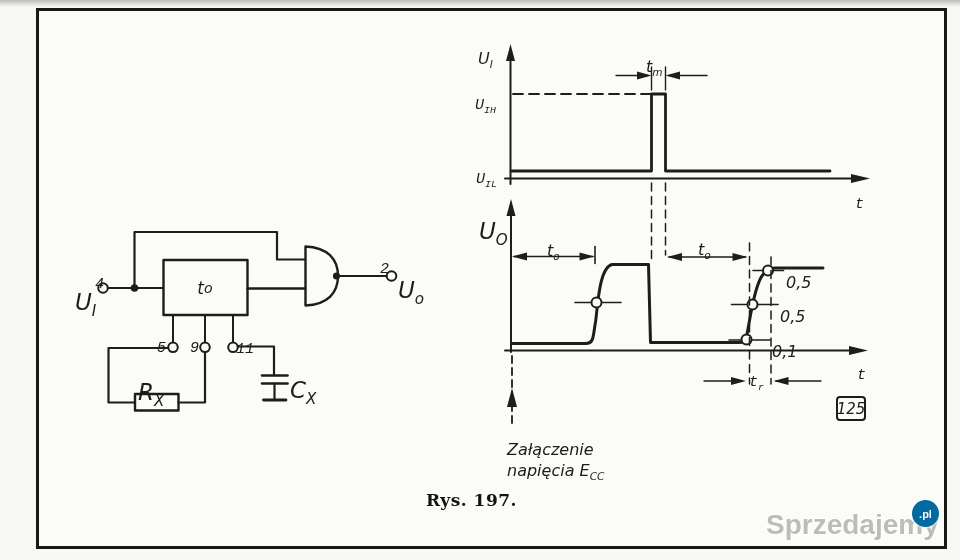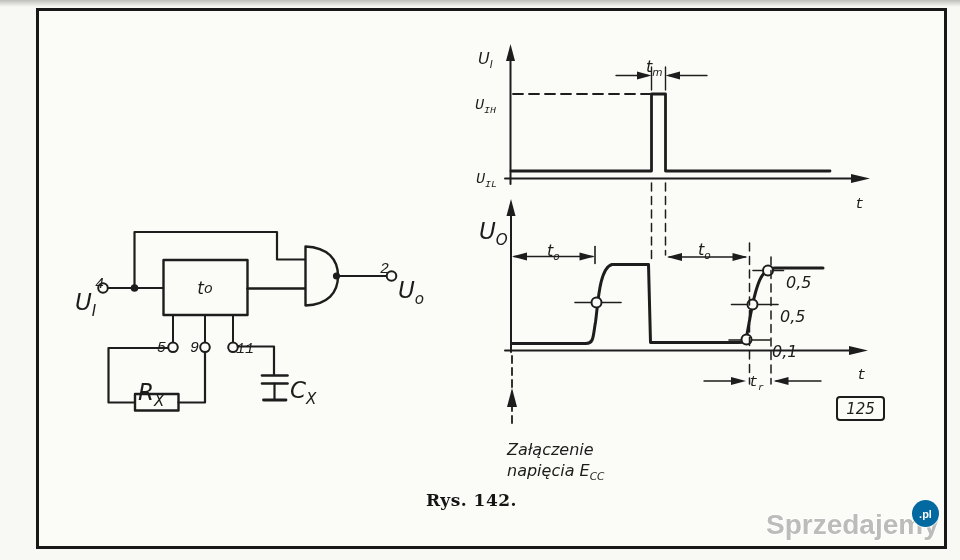--- a/index.html
+++ b/index.html
@@ -24,21 +24,21 @@
     font-family:"DejaVu Sans",sans-serif;color:#1c1c1c;line-height:1;margin-top:14px;
   }
   .lbl sub{font-size:66%;line-height:0;}
   .fs15{font-size:15px;font-family:Liberation Mono, monospace;} .fs16{font-size:16px;} .fs17{font-size:23px;}
   .block-label{
     position:absolute;left:163px;top:260px;width:84px;height:55px;
     display:flex;align-items:center;justify-content:center;
     font-style:italic;font-size:17px;
   }
   .fig-tag{
-    position:absolute;left:836px;top:396px;width:49px;height:25px;
+    position:absolute;left:836px;top:396px;width:30px;height:25px;
     box-sizing:border-box;border:2px solid #1c1c1c;border-radius:4px;
     display:flex;align-items:center;justify-content:center;
     font-style:italic;font-size:15px;background:#fbfbf7;
   }
   .caption{
     position:absolute;left:426px;top:490px;
     font-family:"DejaVu Serif",serif;font-weight:bold;font-size:17px;
     letter-spacing:.5px;color:#141414;
   }
   .watermark{
@@ -167,19 +167,19 @@
   <div class="lbl fs16" style="left:772px;top:330px;"><span>0,1</span></div>
   <div class="lbl fs15" style="left:749px;top:361px;"><span>t</span><sub>r</sub></div>
   <div class="lbl fs15" style="left:857px;top:354px;"><span>t</span></div>
 
   <div class="lbl fs16" style="left:507px;top:428px;"><span>Załączenie</span></div>
   <div class="lbl fs16" style="left:507px;top:449px;text-align:right;"><span>napięcia</span> <span>E</span><sub>CC</sub></div>
 
   <div class="fig-tag">
       <span>125</span>
     </div>
-  <div class="caption"><span>Rys. 142.</span></div>
+  <div class="caption"><span>Rys. 197.</span></div>
 
   <div class="watermark"><span>Sprzedajemy</span></div>
   <div class="wm-badge" style="background: #0369a1;">
       <span>.pl</span>
     </div>
 </div>
 
 </body></html>

